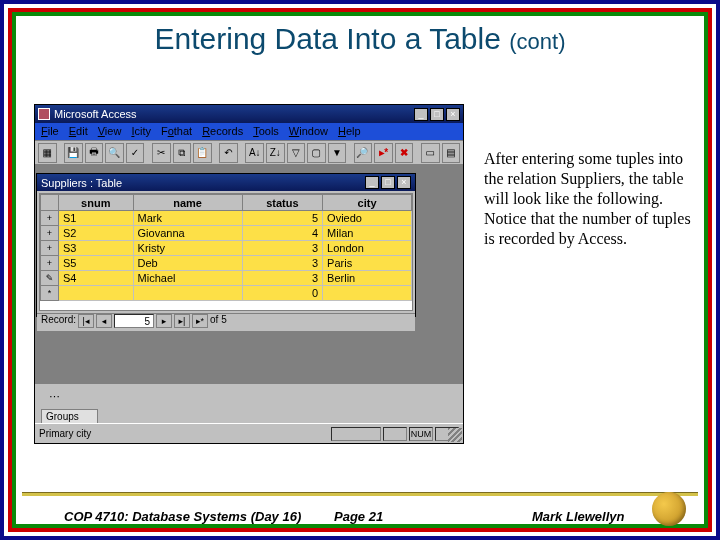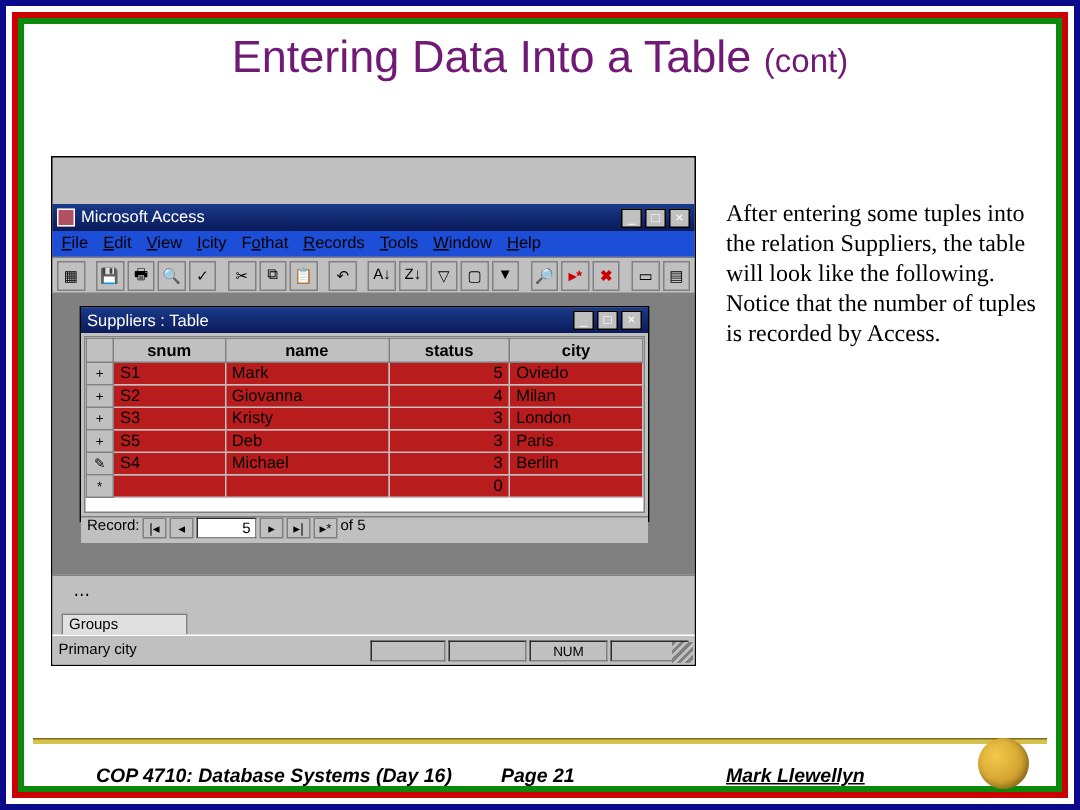--- a/index.html
+++ b/index.html
@@ -2,89 +2,89 @@
 <html><head>
 <meta charset="utf-8">
 <style>
   * { box-sizing: border-box; margin: 0; padding: 0; }
   body { width: 720px; height: 540px; font-family: Arial, sans-serif; background: #fff; overflow: hidden; }
   .slide { width: 720px; height: 540px; position: relative; background: #fff;
            border: 4px solid #0a0a8a; }
   .inner-border { position:absolute; inset:4px; border: 4px solid #c00; }
   .inner-border2 { position:absolute; inset:8px; border: 4px solid #0a8a0a; }
   .title { position:absolute; top:18px; left:0; right:0; text-align:center;
-           font-family: Arial, sans-serif; font-size: 30px; color:#701a75; }
+           font-family: Arial, sans-serif; font-size: 30px; color:#0c4a6e; }
   .title .sub { font-size: 22px; }
-  .body-text { position:absolute; top:129px; left:480px; width:210px;
+  .body-text { position:absolute; top:145px; left:480px; width:210px;
                font-family: "Times New Roman", serif; font-size:16px; line-height:1.25; }
   .footer { position:absolute; left:0; right:0; bottom:12px; display:flex;
             font-family:Arial,sans-serif; font-weight:bold; font-style:italic; font-size:13px;
             color:#000; }
   .footer .f1 { position:absolute; left:60px; bottom:0; }
   .footer .f2 { position:absolute; left:330px; bottom:0; }
-  .footer .f3 { position:absolute; left:480px; bottom:0;text-decoration:underline; }
+  .footer .f3 { position:absolute; left:528px; bottom:0; }
   .foot-rule { position:absolute; left:18px; right:18px; bottom:40px; height:4px;
                background:#d4c24a; border-top:1px solid #7a6b20; }
   .logo { position:absolute; right:30px; bottom:10px; width:34px; height:34px;
           border-radius:50%; background:radial-gradient(circle at 35% 35%, #f4c94c, #b8871b);
           box-shadow: inset -2px -2px 4px rgba(0,0,0,.3); }
 
   
   .access { position:absolute; top:100px; left:30px; width:430px; height:340px;
             background:#c0c0c0; border:1px solid #000; font-family:Tahoma,Arial,sans-serif;
             font-size:11px; color:#000; }
   .titlebar { height:18px; background:linear-gradient(#1a3a8a,#0a1a5a); color:#fff;
-              display:flex; align-items:center; padding:0 3px;margin-top:31px; }
+              display:flex; align-items:center; padding:0 3px; }
   .titlebar .ticon { width:12px; height:12px; background:#b05060; margin-right:4px;
                      border:1px solid #fff; display:inline-block; }
   .titlebar .spacer { flex:1; }
   .winbtns { display:flex; gap:2px; }
   .winbtn { width:14px; height:13px; background:#c0c0c0; border:1px solid #000;
             font-size:9px; line-height:11px; text-align:center; }
   .menubar { height:18px; background:#1d4ed8; border-bottom:1px solid #808080;
              display:flex; gap:10px; padding:2px 6px; }
   .menubar span { cursor:default; }
   .menubar span u { text-decoration:underline; }
   .toolbar { height:24px; background:#c0c0c0; border-bottom:1px solid #808080;
              display:flex; align-items:center; gap:2px; padding:1px 3px; }
   .tbtn { width:20px; height:20px; border:1px solid #808080; background:#c0c0c0;
           display:flex; align-items:center; justify-content:center; font-size:10px; }
   .tsep { width:4px; }
   .tbtn.red { color:#c00; font-weight:bold; }
   .workspace { position:relative; height:234px; background:#808080; }
-  .subwin { position:absolute; top:8px; left:18px; width:380px; height:144px;
+  .subwin { position:absolute; top:8px; left:1px; width:380px; height:144px;
             background:#c0c0c0; border:1px solid #000; }
   .sub-title { height:17px; background:linear-gradient(#1a3a8a,#0a1a5a); color:#fff;
                display:flex; align-items:center; padding:0 4px; }
   .sub-title .spacer { flex:1; }
   .sheet { background:#fff; margin:2px; border:1px solid #808080; height:118px;
            overflow:hidden; }
   table.grid { border-collapse:collapse; width:100%; font-size:11px; }
   table.grid th { background:#c0c0c0; border:1px solid #808080; font-weight:bold;
                   padding:1px 4px; height:16px; text-align:center; }
-  table.grid td { border:1px solid #c0c0c0; padding:1px 4px; height:15px; background:#b91c1c; }
+  table.grid td { border:1px solid #c0c0c0; padding:1px 4px; height:15px; background:#fde047; }
   table.grid td.rowhdr { background:#c0c0c0; width:18px; text-align:center; font-size:9px;
                          border:1px solid #808080; }
   .recnav { height:18px; display:flex; padding:0 4px; gap:2px;
             font-size:10px; background:#c0c0c0; border-top:1px solid #808080; }
   .navbtn { width:16px; height:14px; border:1px solid #808080; background:#c0c0c0;
             text-align:center; font-size:9px; line-height:12px; }
   .recbox { width:40px; height:14px; border:1px inset #808080; background:#fff;
             text-align:right; padding:0 3px; line-height:13px; }
   .sidepanel { position:absolute; bottom:0; left:0; right:0; height:60px;
                background:#c0c0c0; border-top:1px solid #808080; padding:4px 6px; }
   .sidepanel .grp { font-size:10px; margin-top:6px; }
   .sidepanel .grp .hdr { border:1px solid #808080; background:#e0e0e0; padding:1px 4px;
-                         width:84px; }
+                         width:57px; }
   .line-item { margin:2px 0 0 8px; }
   .statusbar { position:absolute; bottom:0; left:0; right:0; height:20px;
                background:#c0c0c0; border-top:1px solid #fff; display:flex;
                align-items:center; font-size:10px; padding:0 4px; }
   .statusbar .stflex { flex:1; }
-  .statusbar .well { border:1px inset #808080; height:14px; width:52px; margin-left:2px;
+  .statusbar .well { border:1px inset #808080; height:14px; width:24px; margin-left:2px;
                      text-align:center; line-height:13px; font-size:9px; }
   .statusbar .wellw { width:50px; }
   .corner { position:absolute; right:1px; bottom:1px; width:14px; height:14px;
             background:repeating-linear-gradient(135deg,#808080 0 2px,#c0c0c0 2px 4px); }
 </style>
 </head>
 <body>
 
 <div class="slide">
   <div class="inner-border"></div>

